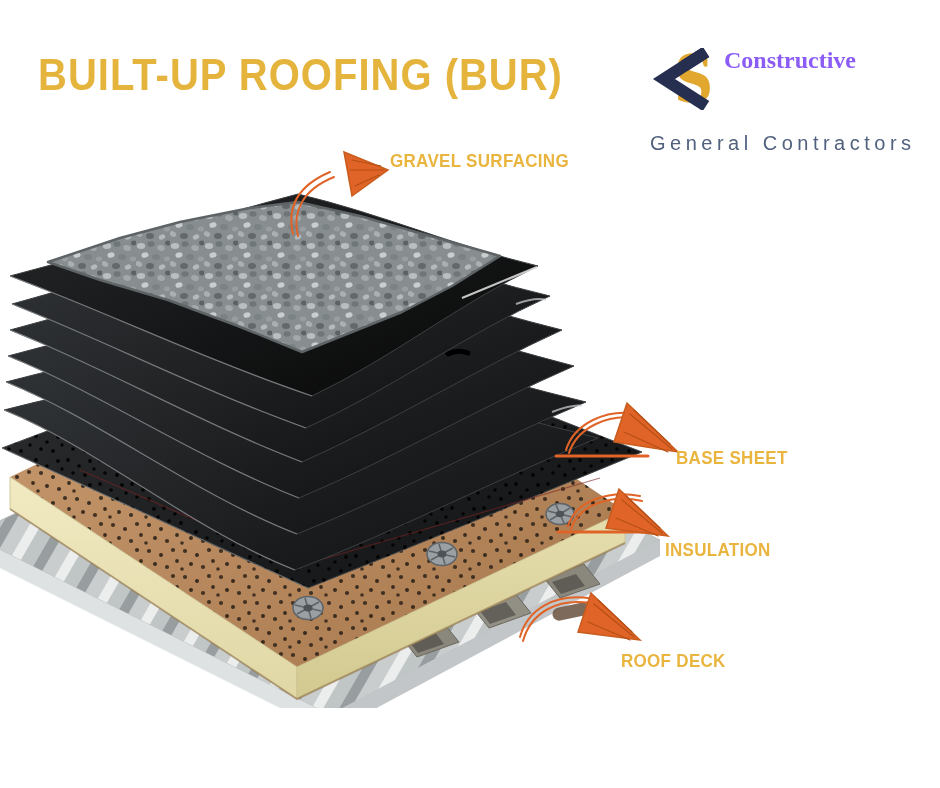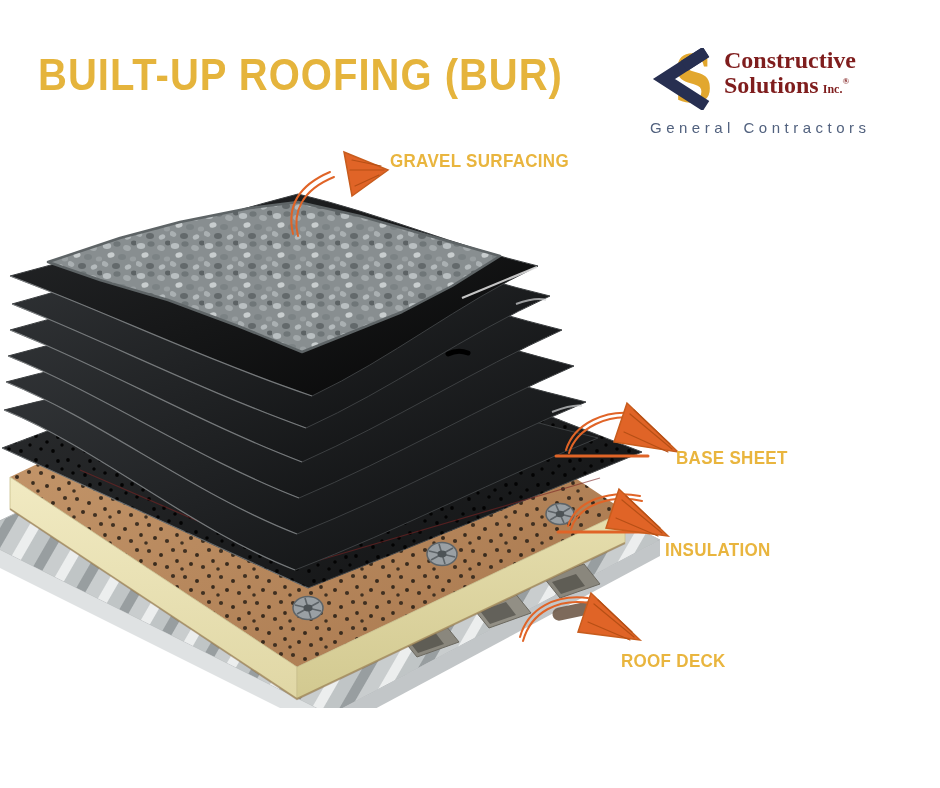--- a/index.html
+++ b/index.html
@@ -9,27 +9,27 @@
   }
   .page-title{
     position:absolute;left:38px;top:50px;margin:0;
     font-size:40px;font-weight:800;letter-spacing:1px;color:#E5B43C;
     transform:scaleY(1.1);transform-origin:left top;white-space:nowrap;
   }
   
   .logo{position:absolute;left:650px;top:48px;width:280px;}
   .logo-row{display:flex;align-items:flex-start;}
   .logo-mark{width:70px;height:62px;flex:0 0 auto;}
-  .logo-names{margin-left:4px;color:#7f1d1d;font-family:"Liberation Serif",serif;line-height:1.05;}
+  .logo-names{margin-left:4px;color:#8b5cf6;font-family:"Liberation Serif",serif;line-height:1.05;}
   .logo-l1{font-size:24px;font-weight:700;}
   .logo-l2{font-size:24px;font-weight:700;white-space:nowrap;}
   .logo-inc{font-size:12px;font-weight:700;margin-left:4px;}
   .logo-reg{font-size:9px;vertical-align:super;}
   .logo-tagline{
-    margin-top:9px;font-size:15px;letter-spacing:4.5px;color:#51617E;white-space:nowrap;
+    margin-top:22px;font-size:20px;letter-spacing:4.5px;color:#51617E;white-space:nowrap;
   }
   
   .tag{
     position:absolute;font-size:17px;font-weight:700;color:#E9B53E;
     letter-spacing:0.3px;white-space:nowrap;transform:scaleY(1.1);transform-origin:left top;
   }
   .tag-gravel{left:390px;top:150px;}
   .tag-base{left:676px;top:447px;}
   .tag-insulation{left:665px;top:539px;}
   .tag-deck{left:621px;top:650px;}
@@ -44,21 +44,20 @@
 
   <div class="logo">
     <div class="logo-row">
       <svg class="logo-mark" viewBox="0 0 70 62">
         <text x="24" y="54" font-family="DejaVu Serif, serif" font-weight="bold" font-size="66" transform="scale(0.82,1)" transform-origin="24 54" fill="#E2A72E">S</text>
         <path d="M56,4 L14,31 L56,58" fill="none" stroke="#272F51" stroke-width="12"></path>
         <path d="M56,4 L34,18" fill="none" stroke="#272F51" stroke-width="12"></path>
       </svg>
       <div class="logo-names">
         <div class="logo-l1">Constructive</div>
-        <div class="logo-l2"><span>Solutions</span><span class="logo-inc">Inc.</span><span class="logo-reg">®</span></div>
       </div>
     </div>
     <div class="logo-tagline">General Contractors</div>
   </div>
 
   <svg class="scene" width="940" height="788" viewBox="0 0 940 788">
     <defs>
       <linearGradient id="plyGrad" x1="0" y1="0" x2="1" y2="1">
         <stop offset="0" stop-color="#34373a"></stop>
           <stop offset="1" stop-color="#0d0e0f"></stop>

